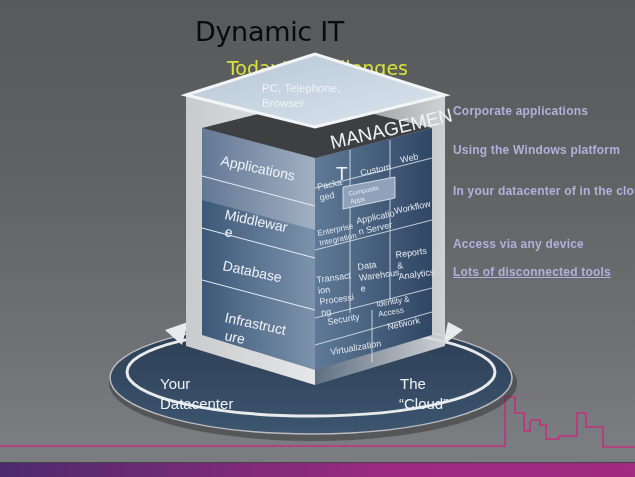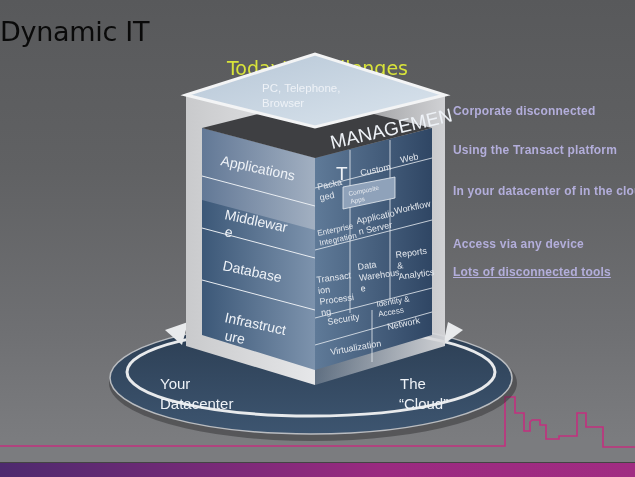--- a/index.html
+++ b/index.html
@@ -3,21 +3,21 @@
 <meta charset="utf-8">
 <style>
   html, body { margin: 0; padding: 0; }
   body {
     width: 635px; height: 477px; overflow: hidden; position: relative;
     background: linear-gradient(to bottom, #58595b 0%, #606163 35%, #6f7073 70%, #7b7c7f 92%);
     font-family: "Liberation Sans", sans-serif;
   }
   .abs { position: absolute; }
   #title {
-    left: 0; width: 539px; top: 16px; 
+    left: 0; width: 539px; top: 16px; text-align: center;
     font-family: "DejaVu Sans", sans-serif; font-size: 27px; color: #0a0a0a; letter-spacing: -0.3px;
   }
   #subtitle {
     left: 0; width: 635px; top: 57px; text-align: center;
     font-family: "DejaVu Sans", sans-serif; font-size: 19px; color: #d8e33a;
   }
   .bullet {
     position: absolute; left: 453px; font-size: 12px; font-weight: bold;
     color: #b3aedb; white-space: nowrap; letter-spacing: 0.2px;
   }
@@ -168,17 +168,17 @@
     <text x="328" y="325" transform="rotate(-10 328 325)">Security</text>
     <g transform="rotate(-10 377 307)" font-size="8">
       <text x="377" y="307">Identity &amp;</text>
       <text x="377" y="317">Access</text>
     </g>
     <text x="388" y="330" transform="rotate(-12 388 330)">Network</text>
     <text x="331" y="355" transform="rotate(-10 331 355)">Virtualization</text>
   </g>
 </svg>
 
-<div class="bullet" style="top:104px;">Corporate disconnected</div>
-<div class="bullet" style="top:143px;">Using the Transact platform</div>
+<div class="bullet" style="top:104px;">Corporate applications</div>
+<div class="bullet" style="top:143px;">Using the Windows platform</div>
 <div class="bullet" style="top:184px;">In your datacenter of in the cloud</div>
 <div class="bullet" style="top:237px;">Access via any device</div>
 <div class="bullet" style="top:265px;text-decoration:underline;">Lots of disconnected tools</div>
 
 </body></html>

